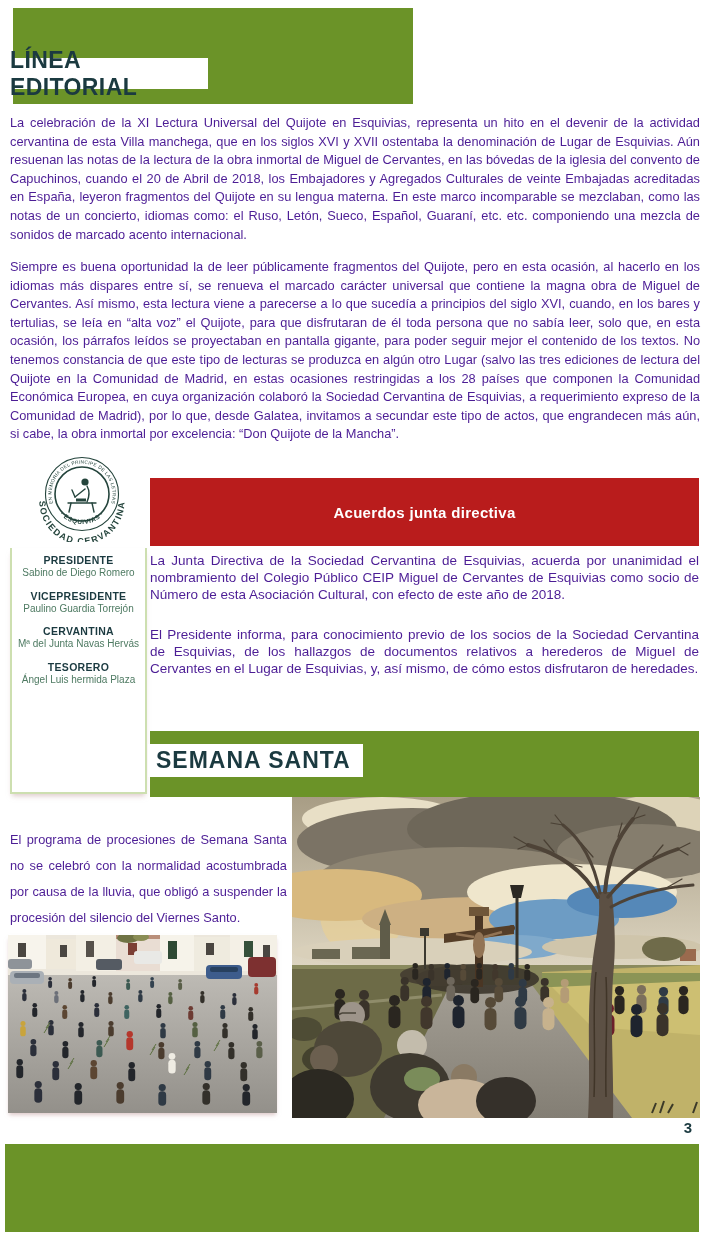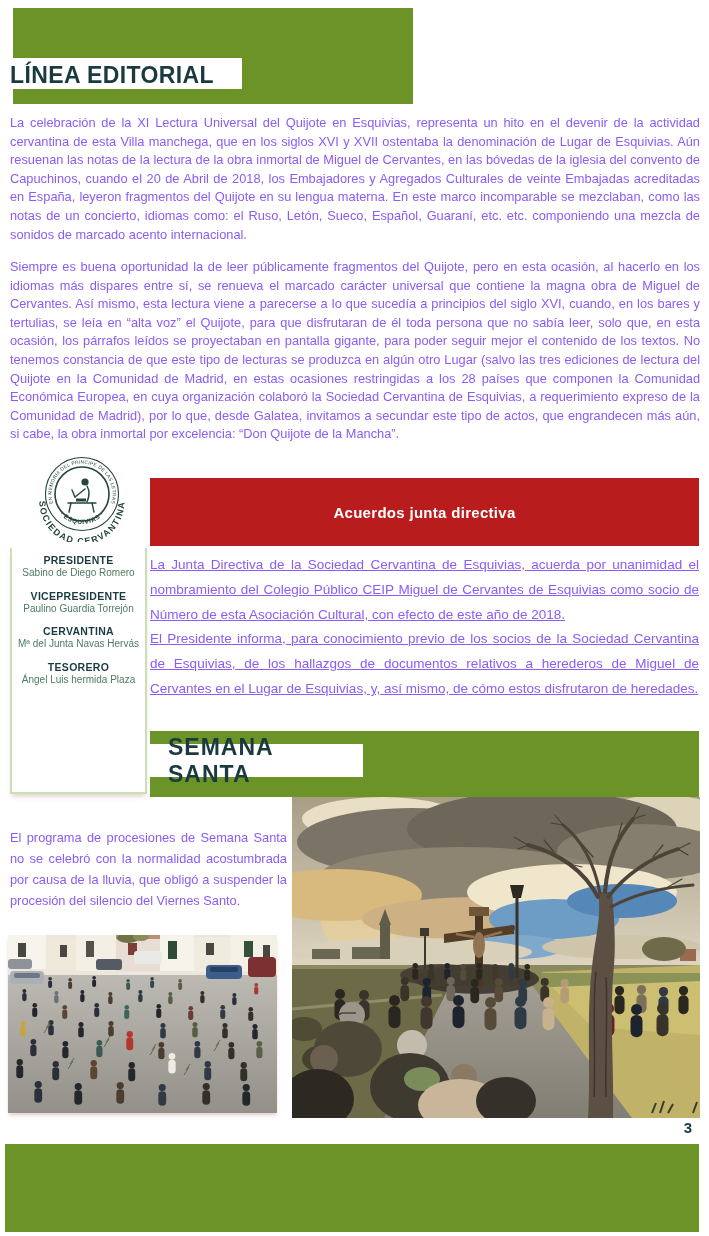--- a/index.html
+++ b/index.html
@@ -1,55 +1,55 @@
 <!DOCTYPE html>
 <html><head>
 <meta charset="utf-8">
 <style>
   html,body{margin:0;padding:0;background:#ffffff;}
   .page{position:relative;width:709px;height:1236px;background:#fff;overflow:hidden;
         font-family:"Liberation Sans",sans-serif;color:#231f20;}
 
   
   .banner-top{position:absolute;left:13px;top:8px;width:400px;height:96px;background:#6b9328;}
-  .title-band{position:absolute;left:0;top:58px;width:242px;height:31px;background:#ffffff;
-              display:flex;align-items:flex-end;}
+  .title-band{position:absolute;left:0;top:58px;width:208px;height:31px;background:#ffffff;
+              display:flex;align-items:center;}
   .title-band h1{margin:0;padding-left:10px;font-size:23px;font-weight:bold;color:#1b3a40;letter-spacing:.4px;}
 
   
-  .body-text{position:absolute;text-align:justify;font-size:12.8px;line-height:18.6px;color:#8b5cf6;margin:0;}
+  .body-text{position:absolute;text-align:justify;font-size:12.8px;line-height:18.6px;color:#4c1d95;margin:0;}
   .p-edit1{left:10px;top:114px;width:690px;}
   .p-edit2{left:10px;top:258px;width:690px;}
 
   
   .seal{position:absolute;left:34px;top:446px;width:96px;height:96px;}
 
   
   .board{position:absolute;left:10px;top:548px;width:137px;height:246px;box-sizing:border-box;
          border-left:2px solid #cddfb0;border-right:2px solid #cddfb0;border-bottom:2px solid #cddfb0;
          box-shadow:0 4px 5px -2px rgba(195,160,160,.55);text-align:center;padding-top:4px;}
   .role{margin-top:10px;}
   .role:first-child{margin-top:2px;}
   .role-title{font-size:10.5px;font-weight:bold;color:#1b3a40;letter-spacing:.3px;line-height:13px;}
   .role-name{font-size:10px;color:#4e7a62;line-height:12.5px;}
 
   
   .acuerdos-box{position:absolute;left:150px;top:478px;width:549px;height:68px;background:#b91c1c;
                 display:flex;align-items:center;justify-content:center;}
   .acuerdos-box h3{margin:0;color:#ffffff;font-size:15px;font-weight:bold;letter-spacing:.3px;}
-  .p-junta{left:150px;width:549px;font-size:13.5px;line-height:25px;text-decoration:underline;}
+  .p-junta{left:150px;width:549px;font-size:13.5px;line-height:17px;}
   .p-junta1{top:552px;}
   .p-junta2{top:626px;}
 
   
   .semana-bar{position:absolute;left:150px;top:731px;width:549px;height:66px;background:#6b9328;}
   .semana-band{position:absolute;left:148px;top:744px;width:215px;height:33px;background:#ffffff;
                display:flex;align-items:center;z-index:2;}
-  .semana-band h2{margin:16px;padding-left:4px;font-size:23px;font-weight:bold;color:#1b3a40;letter-spacing:1px;}
-  .p-semana{left:10px;top:827px;width:277px;font-size:12.8px;line-height:21px;}
+  .semana-band h2{margin:4px;padding-left:4px;font-size:23px;font-weight:bold;color:#1b3a40;letter-spacing:1px;}
+  .p-semana{left:10px;top:827px;width:277px;font-size:12.8px;line-height:26px;}
 
   
   .photo{position:absolute;display:block;}
   .photo-left{left:8px;top:935px;box-shadow:0 3px 4px -1px rgba(200,165,165,.6);}
   .photo-right{left:292px;top:797px;}
 
   
   .page-number{position:absolute;left:650px;top:1119px;width:42px;text-align:right;
                font-size:15px;font-weight:bold;color:#1b3a40;}
   .footer-bar{position:absolute;left:5px;top:1144px;width:694px;height:88px;background:#6b9328;}

